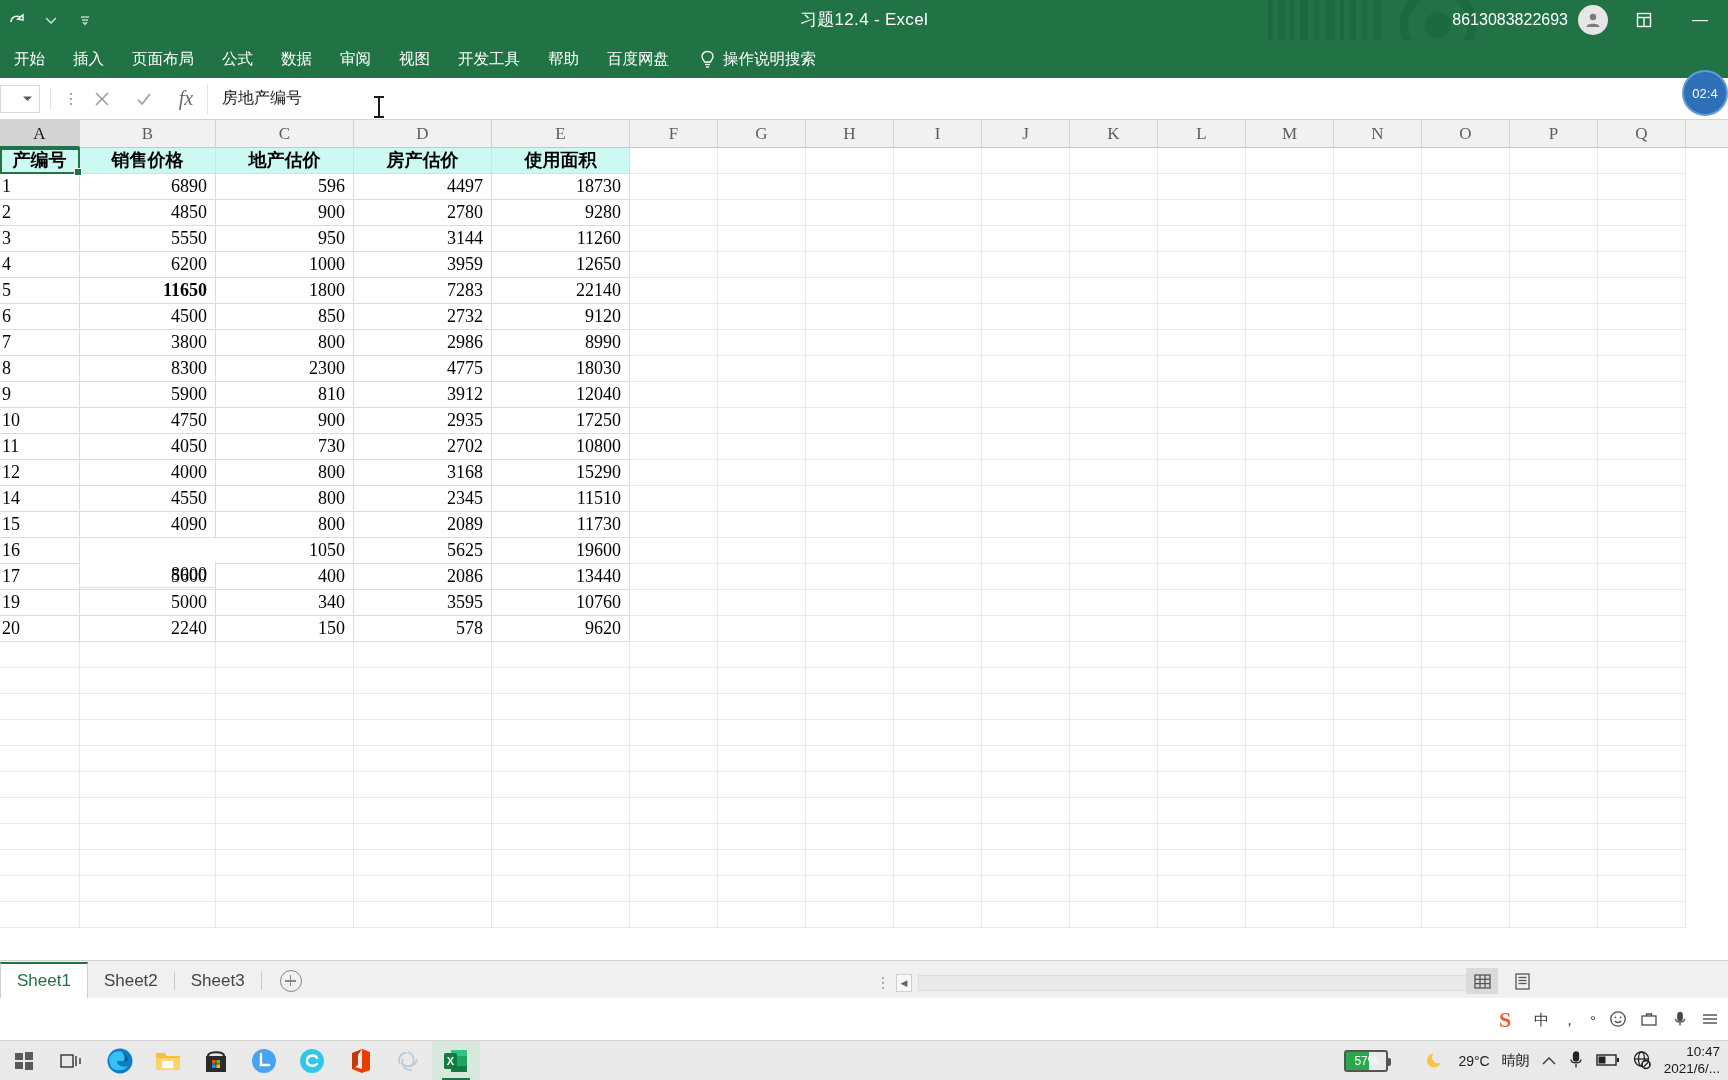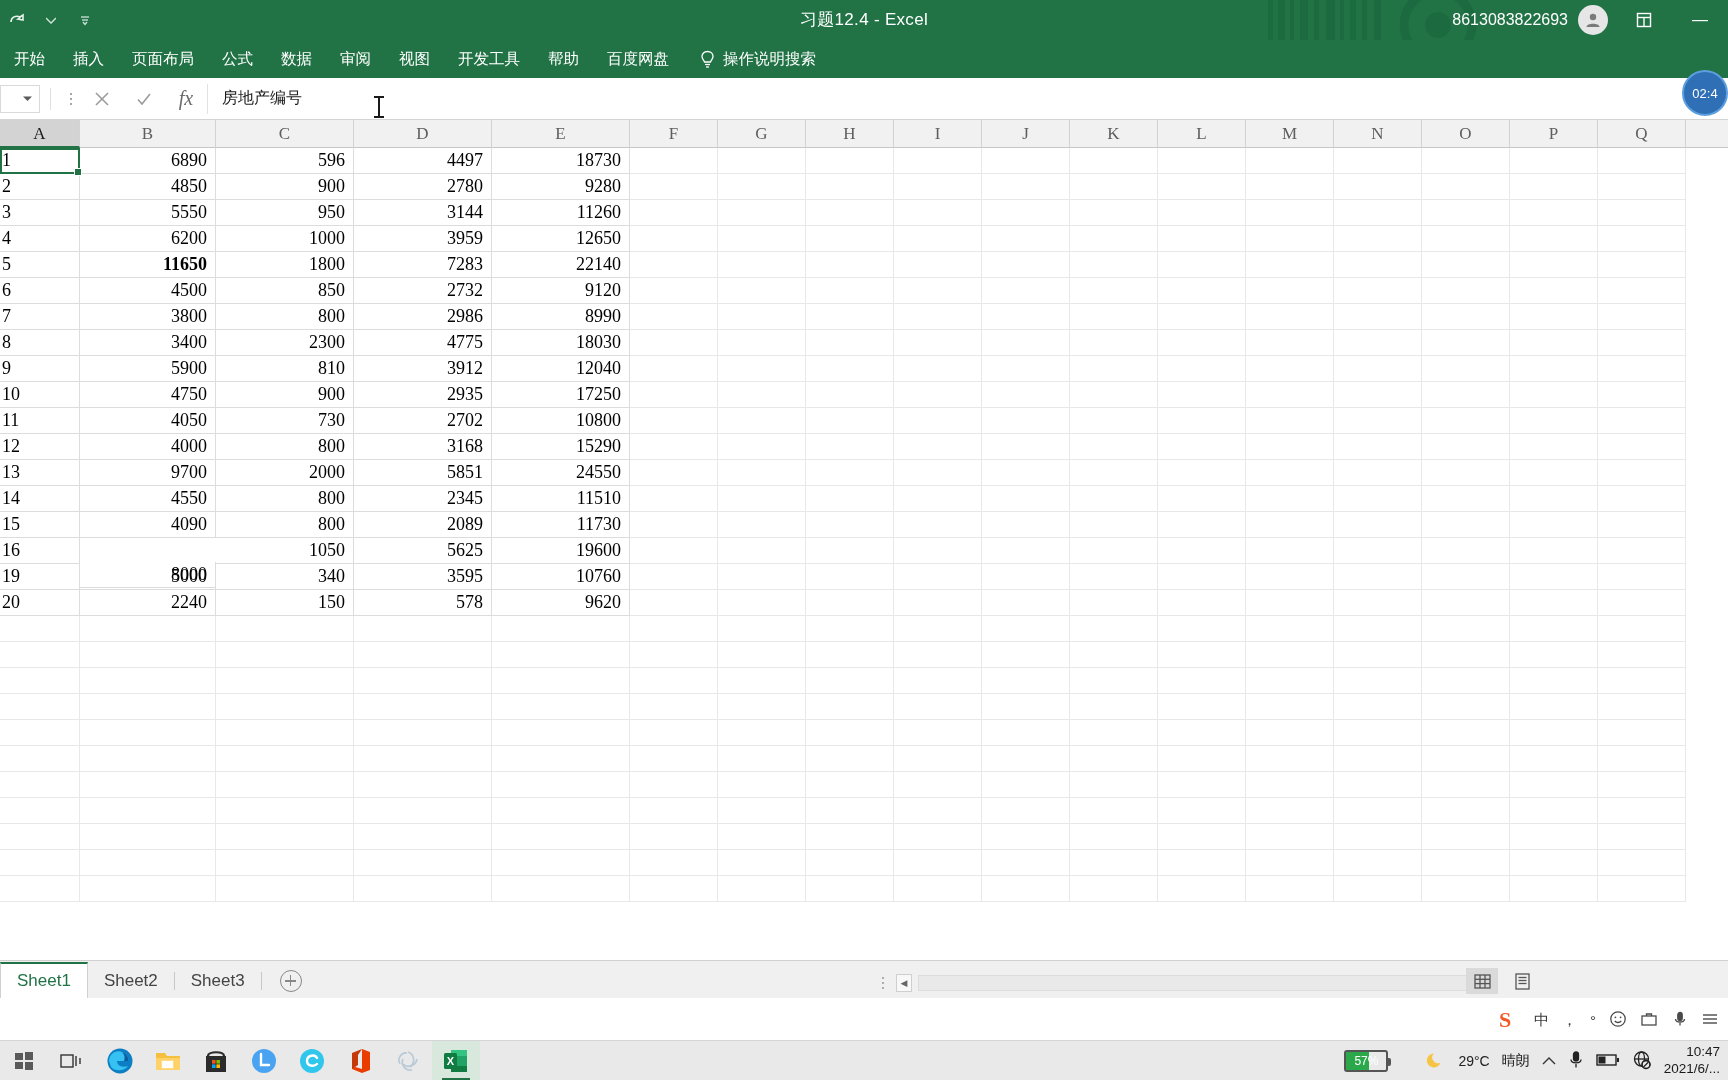--- a/index.html
+++ b/index.html
@@ -338,20 +338,39 @@
       <div class="ch" style="width: 88px;">K</div>
       <div class="ch" style="width: 88px;">L</div>
       <div class="ch" style="width: 88px;">M</div>
       <div class="ch" style="width: 88px;">N</div>
       <div class="ch" style="width: 88px;">O</div>
       <div class="ch" style="width: 88px;">P</div>
       <div class="ch" style="width: 88px;">Q</div>
     </div>
   <div class="rows" id="rows">
       <div class="row">
+        <div class="cell hdr" style="width: 80px;">产编号</div>
+        <div class="cell hdr" style="width: 136px;">销售价格</div>
+        <div class="cell hdr" style="width: 138px;">地产估价</div>
+        <div class="cell hdr" style="width: 138px;">房产估价</div>
+        <div class="cell hdr" style="width: 138px;">使用面积</div>
+        <div class="cell blank" style="width: 88px;"></div>
+        <div class="cell blank" style="width: 88px;"></div>
+        <div class="cell blank" style="width: 88px;"></div>
+        <div class="cell blank" style="width: 88px;"></div>
+        <div class="cell blank" style="width: 88px;"></div>
+        <div class="cell blank" style="width: 88px;"></div>
+        <div class="cell blank" style="width: 88px;"></div>
+        <div class="cell blank" style="width: 88px;"></div>
+        <div class="cell blank" style="width: 88px;"></div>
+        <div class="cell blank" style="width: 88px;"></div>
+        <div class="cell blank" style="width: 88px;"></div>
+        <div class="cell blank" style="width: 88px;"></div>
+      </div>
+      <div class="row">
         <div class="cell a-col" style="width: 80px;">1</div>
         <div class="cell num" style="width: 136px;">6890</div>
         <div class="cell num" style="width: 138px;">596</div>
         <div class="cell num" style="width: 138px;">4497</div>
         <div class="cell num" style="width: 138px;">18730</div>
         <div class="cell blank" style="width: 88px;"></div>
         <div class="cell blank" style="width: 88px;"></div>
         <div class="cell blank" style="width: 88px;"></div>
         <div class="cell blank" style="width: 88px;"></div>
         <div class="cell blank" style="width: 88px;"></div>
@@ -472,21 +491,21 @@
         <div class="cell blank" style="width: 88px;"></div>
         <div class="cell blank" style="width: 88px;"></div>
         <div class="cell blank" style="width: 88px;"></div>
         <div class="cell blank" style="width: 88px;"></div>
         <div class="cell blank" style="width: 88px;"></div>
         <div class="cell blank" style="width: 88px;"></div>
         <div class="cell blank" style="width: 88px;"></div>
       </div>
       <div class="row">
         <div class="cell a-col" style="width: 80px;">8</div>
-        <div class="cell num" style="width: 136px;">3400</div>
+        <div class="cell num" style="width: 136px;">8300</div>
         <div class="cell num" style="width: 138px;">2300</div>
         <div class="cell num" style="width: 138px;">4775</div>
         <div class="cell num" style="width: 138px;">18030</div>
         <div class="cell blank" style="width: 88px;"></div>
         <div class="cell blank" style="width: 88px;"></div>
         <div class="cell blank" style="width: 88px;"></div>
         <div class="cell blank" style="width: 88px;"></div>
         <div class="cell blank" style="width: 88px;"></div>
         <div class="cell blank" style="width: 88px;"></div>
         <div class="cell blank" style="width: 88px;"></div>
@@ -566,39 +585,20 @@
         <div class="cell blank" style="width: 88px;"></div>
         <div class="cell blank" style="width: 88px;"></div>
         <div class="cell blank" style="width: 88px;"></div>
         <div class="cell blank" style="width: 88px;"></div>
         <div class="cell blank" style="width: 88px;"></div>
         <div class="cell blank" style="width: 88px;"></div>
         <div class="cell blank" style="width: 88px;"></div>
         <div class="cell blank" style="width: 88px;"></div>
       </div>
       <div class="row">
-        <div class="cell a-col" style="width: 80px;">13</div>
-        <div class="cell num" style="width: 136px;">9700</div>
-        <div class="cell num" style="width: 138px;">2000</div>
-        <div class="cell num" style="width: 138px;">5851</div>
-        <div class="cell num" style="width: 138px;">24550</div>
-        <div class="cell blank" style="width: 88px;"></div>
-        <div class="cell blank" style="width: 88px;"></div>
-        <div class="cell blank" style="width: 88px;"></div>
-        <div class="cell blank" style="width: 88px;"></div>
-        <div class="cell blank" style="width: 88px;"></div>
-        <div class="cell blank" style="width: 88px;"></div>
-        <div class="cell blank" style="width: 88px;"></div>
-        <div class="cell blank" style="width: 88px;"></div>
-        <div class="cell blank" style="width: 88px;"></div>
-        <div class="cell blank" style="width: 88px;"></div>
-        <div class="cell blank" style="width: 88px;"></div>
-        <div class="cell blank" style="width: 88px;"></div>
-      </div>
-      <div class="row">
         <div class="cell a-col" style="width: 80px;">14</div>
         <div class="cell num" style="width: 136px;">4550</div>
         <div class="cell num" style="width: 138px;">800</div>
         <div class="cell num" style="width: 138px;">2345</div>
         <div class="cell num" style="width: 138px;">11510</div>
         <div class="cell blank" style="width: 88px;"></div>
         <div class="cell blank" style="width: 88px;"></div>
         <div class="cell blank" style="width: 88px;"></div>
         <div class="cell blank" style="width: 88px;"></div>
         <div class="cell blank" style="width: 88px;"></div>
@@ -628,20 +628,39 @@
         <div class="cell blank" style="width: 88px;"></div>
         <div class="cell blank" style="width: 88px;"></div>
         <div class="cell blank" style="width: 88px;"></div>
       </div>
       <div class="row">
         <div class="cell a-col" style="width: 80px;">16</div>
         <div class="cell num" style="width: 136px; margin-top: 24px;">8000</div>
         <div class="cell num" style="width: 138px;">1050</div>
         <div class="cell num" style="width: 138px;">5625</div>
         <div class="cell num" style="width: 138px;">19600</div>
+        <div class="cell blank" style="width: 88px;"></div>
+        <div class="cell blank" style="width: 88px;"></div>
+        <div class="cell blank" style="width: 88px;"></div>
+        <div class="cell blank" style="width: 88px;"></div>
+        <div class="cell blank" style="width: 88px;"></div>
+        <div class="cell blank" style="width: 88px;"></div>
+        <div class="cell blank" style="width: 88px;"></div>
+        <div class="cell blank" style="width: 88px;"></div>
+        <div class="cell blank" style="width: 88px;"></div>
+        <div class="cell blank" style="width: 88px;"></div>
+        <div class="cell blank" style="width: 88px;"></div>
+        <div class="cell blank" style="width: 88px;"></div>
+      </div>
+      <div class="row">
+        <div class="cell a-col" style="width: 80px;">17</div>
+        <div class="cell num" style="width: 136px;">5600</div>
+        <div class="cell num" style="width: 138px;">400</div>
+        <div class="cell num" style="width: 138px;">2086</div>
+        <div class="cell num" style="width: 138px;">13440</div>
         <div class="cell blank" style="width: 88px;"></div>
         <div class="cell blank" style="width: 88px;"></div>
         <div class="cell blank" style="width: 88px;"></div>
         <div class="cell blank" style="width: 88px;"></div>
         <div class="cell blank" style="width: 88px;"></div>
         <div class="cell blank" style="width: 88px;"></div>
         <div class="cell blank" style="width: 88px;"></div>
         <div class="cell blank" style="width: 88px;"></div>
         <div class="cell blank" style="width: 88px;"></div>
         <div class="cell blank" style="width: 88px;"></div>

